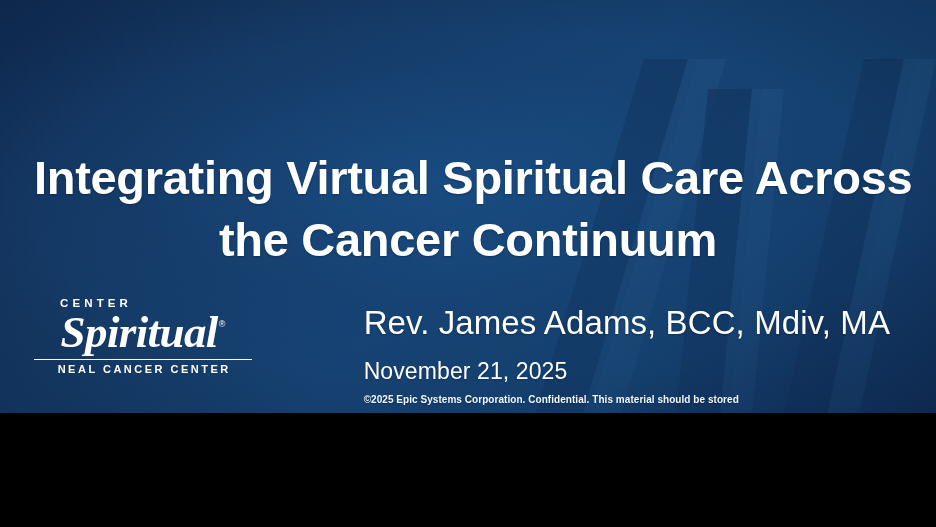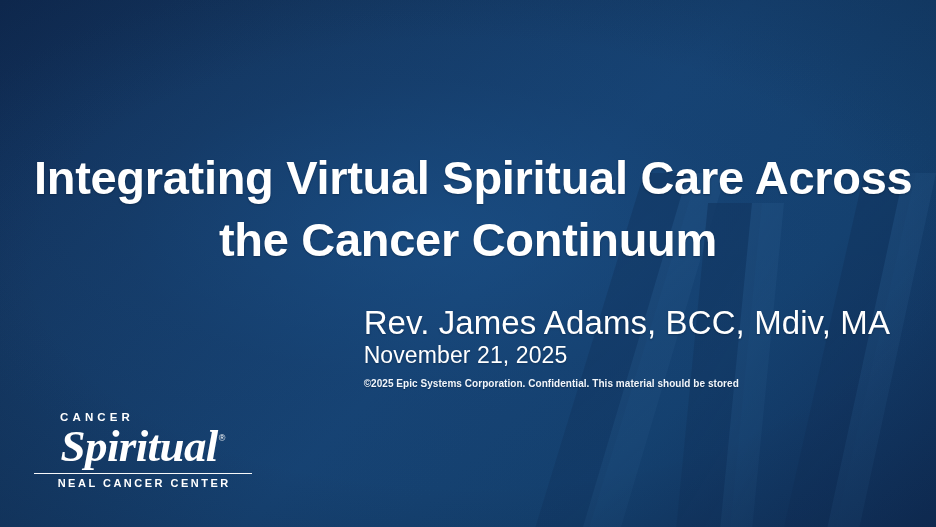--- a/index.html
+++ b/index.html
@@ -9,21 +9,21 @@
     background: #000;
   }
   body {
     font-family: "Liberation Sans", sans-serif;
     -webkit-font-smoothing: antialiased;
   }
 
   #slide {
     position: relative;
     width: 936px;
-    height: 527px;
+    height: 413px;
     overflow: hidden;
     background-color: #15406f;
     background-image:
       radial-gradient(ellipse 78% 68% at 46% 44%, rgba(28,84,142,0.55) 0%, rgba(24,72,126,0.22) 42%, rgba(12,44,84,0.0) 74%),
       linear-gradient(134deg, #102c55 0%, #143761 22%, #164272 52%, #14406e 74%, #102e58 100%);
     color: #ffffff;
     user-select: none;
   }
 
   
@@ -78,20 +78,21 @@
   .presenter {
     font-size: 33px;
     font-weight: 400;
     line-height: 1.16;
     letter-spacing: 0.1px;
     color: #ffffff;
     white-space: nowrap;
     text-shadow: 0 1px 2px rgba(3,16,36,0.32);
   }
   .date {
+    margin-top: 16px;
     font-size: 23px;
     font-weight: 400;
     line-height: 1.2;
     letter-spacing: 0.1px;
     color: #ffffff;
     white-space: nowrap;
     text-shadow: 0 1px 2px rgba(3,16,36,0.30);
   }
   .legal {
     margin-top: 7px;
@@ -199,21 +200,21 @@
 
   <div class="meta-block">
     <div class="presenter">Rev. James Adams, BCC, Mdiv, MA</div>
     <div class="date">November 21, 2025</div>
     <div class="legal">
       <span>©2025 Epic Systems Corporation. Confidential. This material should be stored</span>
     </div>
   </div>
 
   <div class="logo">
-    <div class="logo-houston">CANCER</div>
+    <div class="logo-houston">CENTER</div>
     <div class="logo-wordmark">
       <span>Spiritual</span><span class="logo-reg">®</span>
     </div>
     <div class="logo-rule"></div>
     <div class="logo-sub">NEAL CANCER CENTER</div>
   </div>
 
 </div>
 
 </body></html>

